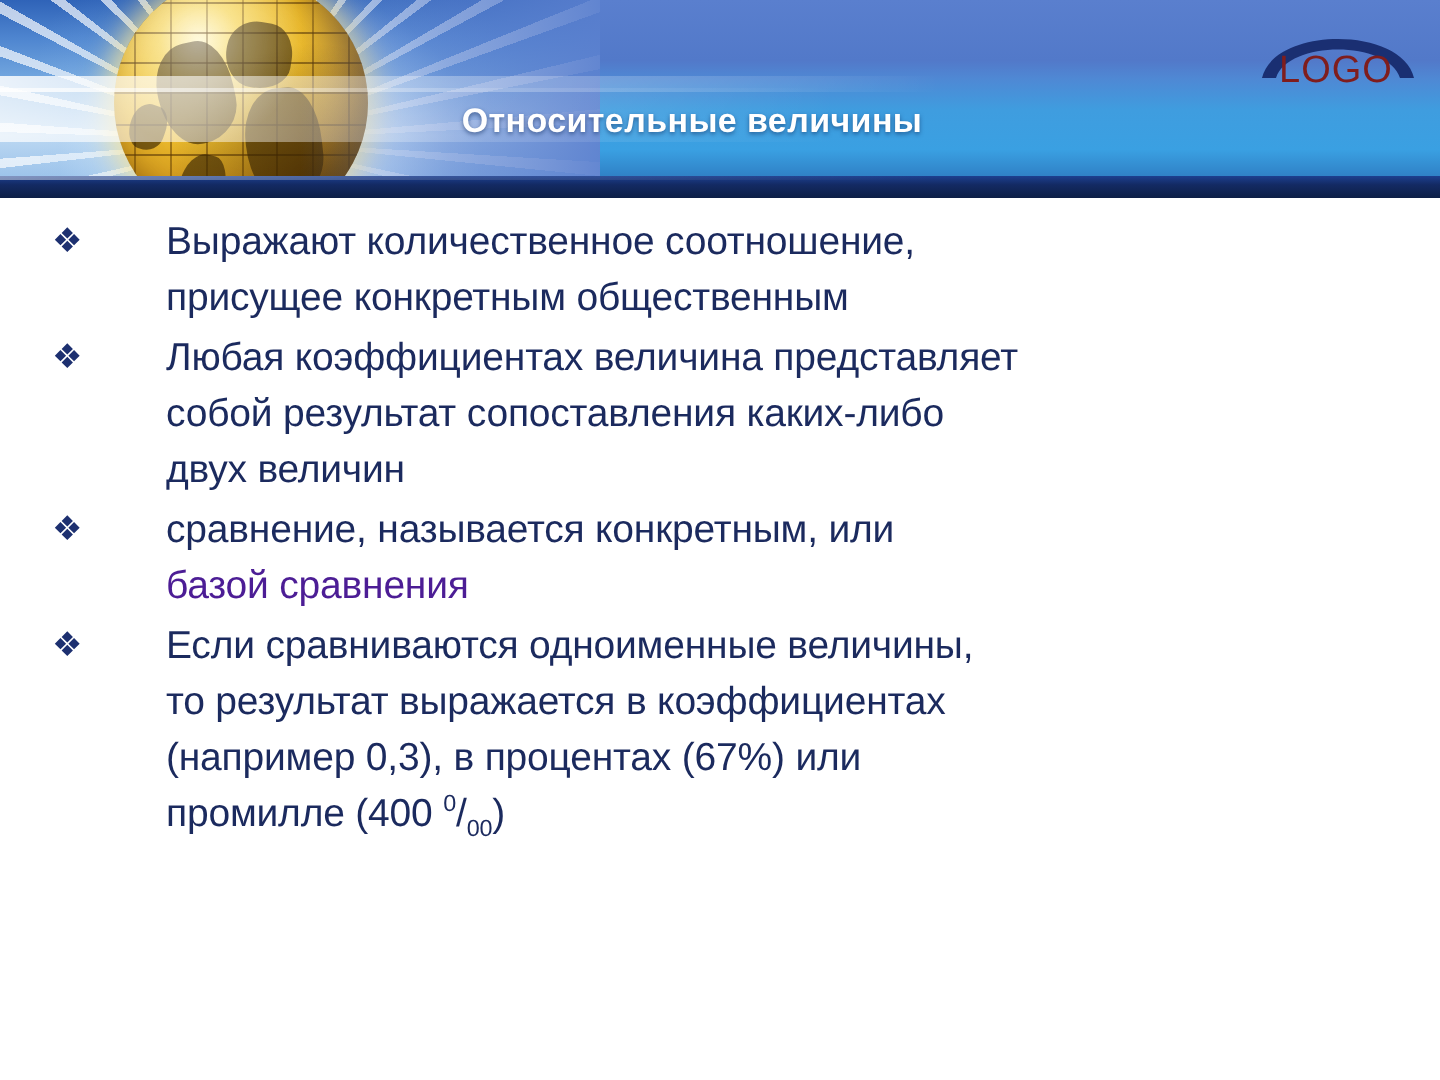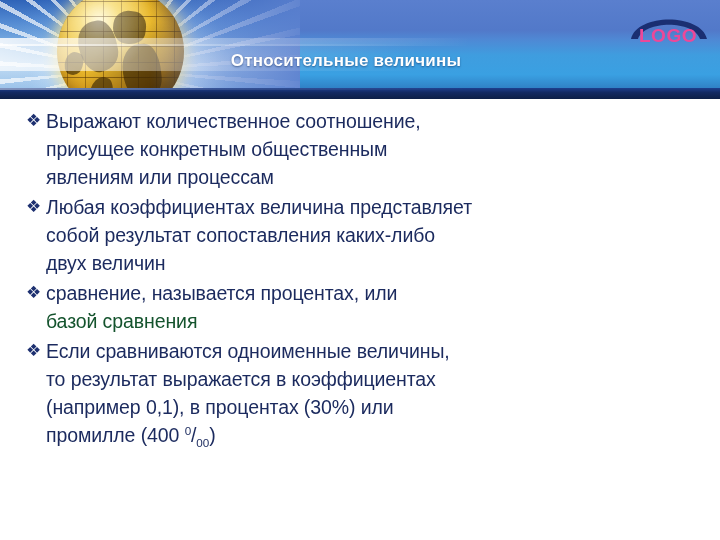--- a/index.html
+++ b/index.html
@@ -213,22 +213,22 @@
     position: absolute;
     left: 6px; top: 2px;
     width: 78px; height: 34px;
   }
   .logo-text {
     position: absolute;
     left: 0; top: 22px;
     width: 88px;
     text-align: center;
     font-size: 19px;
-    font-weight: bold;
-    color: #ec4899;
+    font-weight: normal;
+    color: #7f1d1d;
     letter-spacing: .5px;
     line-height: 1;
   }
 
   
   .content {
     position: absolute;
     left: 0;
     top: 107px;
     width: 720px;
@@ -249,23 +249,23 @@
     text-align: left;
     user-select: none;
   }
   .bullet-body {
     flex: 1 1 auto;
     font-size: 19.5px;
     line-height: 28px;
     color: #1b2a5e;
     letter-spacing: -0.1px;
   }
-  .bullet-body .ln { display: block; white-space: nowrap; }
+  .bullet-body .ln { display: block; white-space: nowrap; margin-left: 37px; }
   .accent-red { color: #e4131c; font-weight: bold; }
-  .accent-magenta { color: #14532d; }
+  .accent-magenta { color: #4c1d95; }
   .permille { white-space: nowrap; }
   .permille sup,
   .permille sub {
     font-size: 60%;
     line-height: 0;
   }
   .permille sup { vertical-align: super; }
   .permille sub { vertical-align: sub; }
 </style>
 </head>
@@ -326,45 +326,44 @@
     <div class="header-rule"></div>
   </div>
 
   <div class="content">
 
     <div class="bullet">
       <span class="bullet-mark">❖</span>
       <span class="bullet-body">
         <span class="ln">Выражают количественное  соотношение,</span>
         <span class="ln">присущее конкретным общественным</span>
-        <span class="ln">явлениям или процессам</span>
       </span>
     </div>
 
     <div class="bullet">
       <span class="bullet-mark">❖</span>
       <span class="bullet-body">
         <span class="ln">Любая коэффициентах величина представляет</span>
         <span class="ln">собой результат сопоставления каких-либо</span>
         <span class="ln">двух величин</span>
       </span>
     </div>
 
     <div class="bullet">
       <span class="bullet-mark">❖</span>
       <span class="bullet-body">
-        <span class="ln">сравнение, называется процентах, или</span>
+        <span class="ln">сравнение, называется конкретным, или</span>
         <span class="ln accent-magenta">базой сравнения</span>
       </span>
     </div>
 
     <div class="bullet">
       <span class="bullet-mark">❖</span>
       <span class="bullet-body">
         <span class="ln">Если сравниваются одноименные величины,</span>
         <span class="ln">то результат выражается в коэффициентах</span>
-        <span class="ln">(например  0,1), в процентах (30%) или</span>
+        <span class="ln">(например  0,3), в процентах (67%) или</span>
         <span class="ln"><span>промилле (400 </span><span class="permille"><sup>0</sup><span>/</span><sub>00</sub></span><span>)</span></span>
       </span>
     </div>
 
   </div>
 </div>
 
 </body></html>

